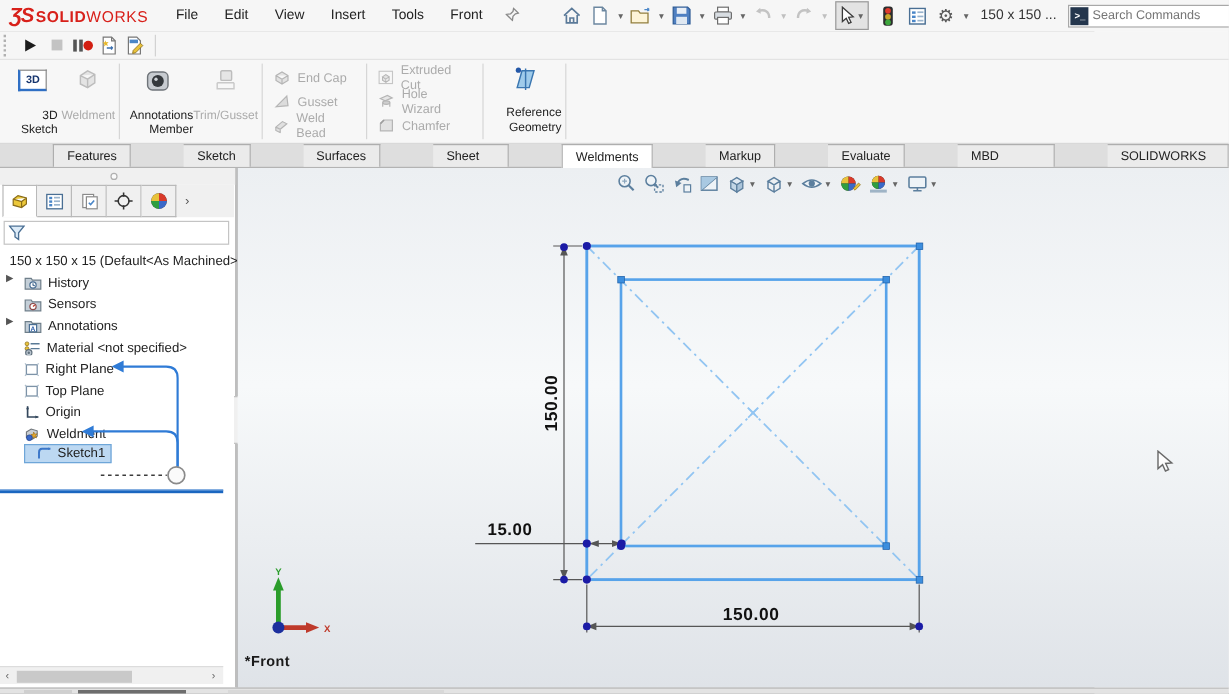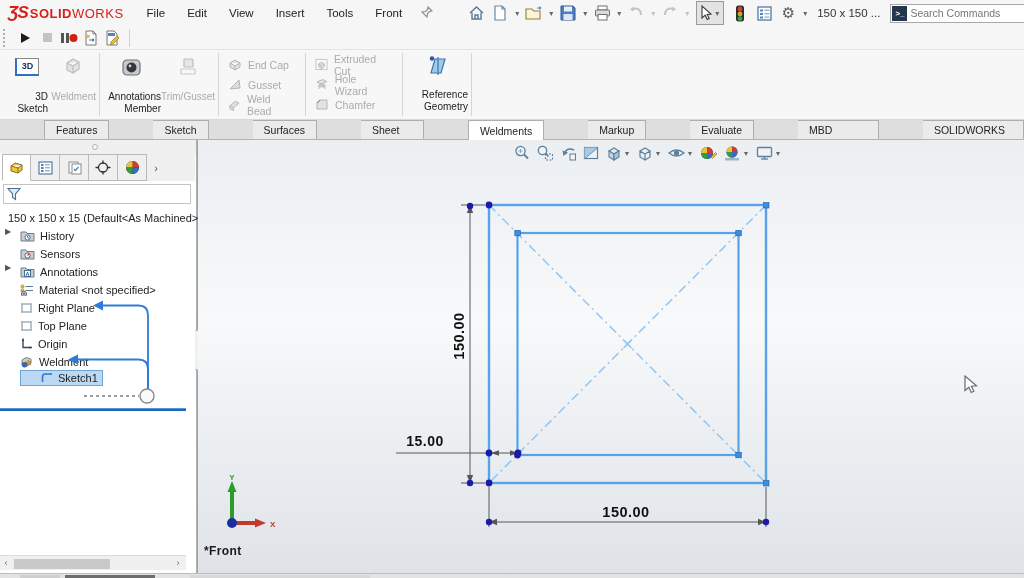--- a/index.html
+++ b/index.html
@@ -58,21 +58,21 @@
   .panel-grip { position:absolute; left:92px; top:4px; width:6px; height:6px; border-radius:50%; border:1px solid #b0b0b0; background:#fafafa; }
   .ptabs { position:absolute; left:2px; top:14px; width:193px; height:27px; display:flex; background:#f0f0f0; }
   .ptab { width:29px; height:27px; display:flex; align-items:center; justify-content:center; border:1px solid #b9b9b9; border-left:none; background:#f0f0f0; }
   .ptab:first-child { border-left:1px solid #b9b9b9; background:#fff; border-bottom:1px solid #fff; }
   .ptab-more { width:18px; display:flex; align-items:center; justify-content:center; color:#555; font-size:11px; }
   .filter-row { position:absolute; left:3px; top:44px; width:188px; height:20px; border:1px solid #c4c4c4; background:#fff; display:flex; align-items:center; padding-left:3px; }
   .tree { position:absolute; left:0; top:67px; width:186px; }
   .trow { display:flex; align-items:flex-end; height:18px; font-size:11px; padding-left:20px; gap:5px; position:relative; white-space:nowrap; }
   .trow.root { padding-left:3px; height:17px; }
   .exp { position:absolute; left:5px; top:3px; font-size:8px; color:#555; }
-  .sel-wrap { display:inline-flex; align-items:center; gap:4px; background:#bcd8f2; border:1px solid #6ea6d8; padding:0 4px 0 20px; height:16px; }
+  .sel-wrap { display:inline-flex; align-items:center; gap:4px; background:#bcd8f2; border:1px solid #6ea6d8; padding:0 4px 0 10px; height:16px; }
   .rollback { position:absolute; left:0; top:268px; width:186px; height:3px; background:#1a66c0; border-top:1px solid #5b95d8; }
   .pscroll { position:absolute; left:0; bottom:3px; width:186px; height:15px; background:#f0f0f0; border-top:1px solid #dcdcdc; display:flex; align-items:center; }
   .parrow { width:12px; text-align:center; color:#666; font-size:9px; }
   .pthumb { position:absolute; left:14px; top:3px; width:96px; height:10px; background:#c9c9c9; }
   .flyout-handle { position:absolute; right:-8px; top:190px; width:9px; height:40px; background:#f0f0f0; border:1px solid #c3c3c3; border-left:none; border-radius:0 5px 5px 0; }
 
   
   .viewport { position:absolute; left:198px; top:140px; width:826px; height:433px; background:linear-gradient(180deg,#eceff2 0%,#f7f9fa 42%,#dfe3e8 100%); overflow:hidden; }
   .hud { position:absolute; left:314px; top:2px; height:22px; display:flex; align-items:center; gap:3px; }
   .hud-icon { display:flex; align-items:center; height:20px; padding:0 1px; }

